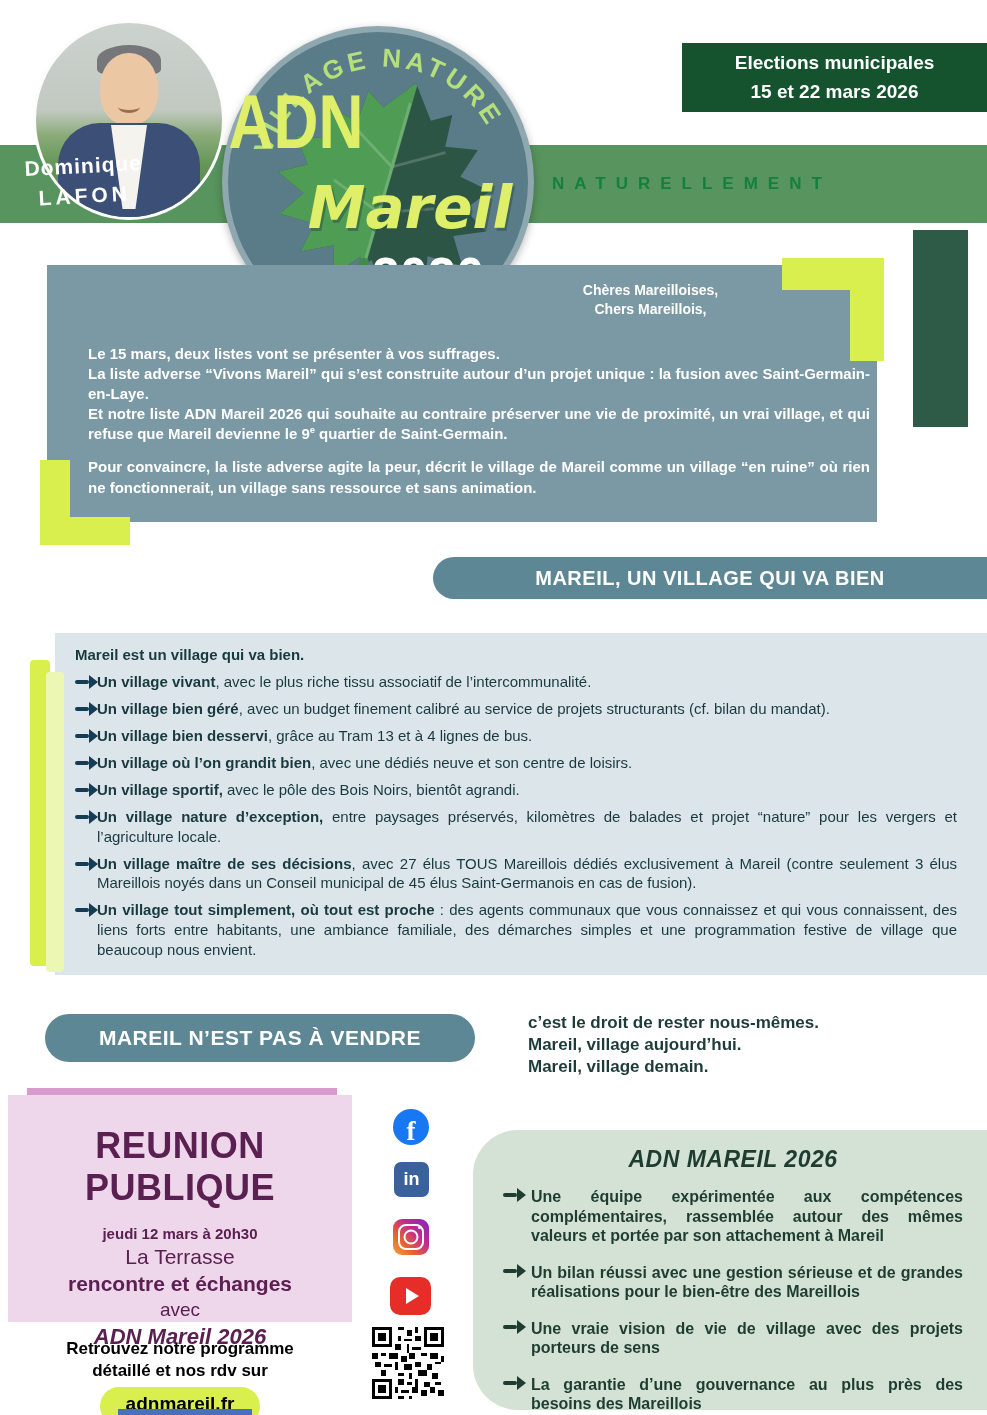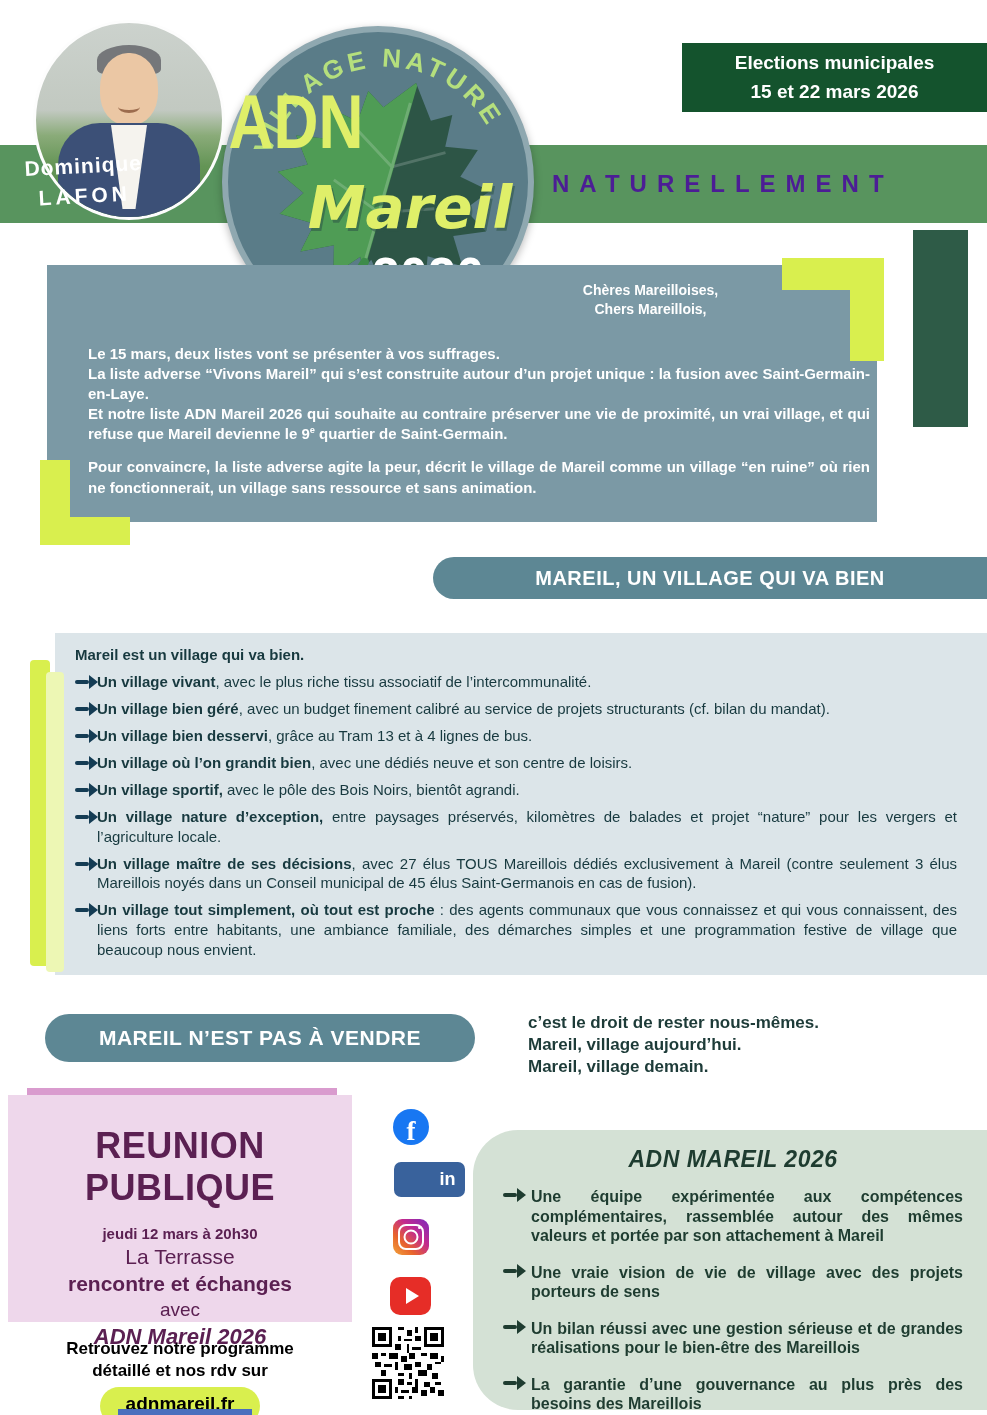--- a/index.html
+++ b/index.html
@@ -28,21 +28,21 @@
   .photo .torso { position:absolute; left:50%; top:100px; transform:translateX(-50%); width:142px; height:100px; background:#3c5077; border-radius:42px 42px 0 0; }
   .photo .shirt { position:absolute; left:50%; top:102px; transform:translateX(-50%); width:36px; height:84px; background:#f5f3ee; clip-path:polygon(0 0,100% 0,68% 100%,32% 100%); }
 
   .elections-badge {
     left:682px; top:43px; width:305px; height:69px; background:#14532d; color:#fff;
     display:flex; flex-direction:column; justify-content:center; text-align:center;
     font-size:19px; font-weight:bold; line-height:1.5;
   }
   .slogan {
     left:552px; top:145px; height:78px; display:flex; align-items:center;
-    color:#4c1d95; font-size:24px; font-weight:bold; letter-spacing:10px; white-space:nowrap;
+    color:#15803d; font-size:17px; font-weight:bold; letter-spacing:10px; white-space:nowrap;
   }
 
   .logo {
     left:222px; top:26px; width:300px; height:300px; border-radius:50%;
     background:#5a7c88; border:6px solid #8fa8b0; box-sizing:content-box;
     box-shadow:0 3px 8px rgba(0,0,0,.28);
   }
   .logo svg { display:block; }
 
   .side-rect { left:913px; top:230px; width:55px; height:197px; background:#2e5b47; }
@@ -92,21 +92,21 @@
   .meeting-l5    { margin-top:3px; font-size:22px; font-weight:bold; font-style:italic; }
 
   .program-note { left:30px; top:1338px; width:300px; text-align:center; color:#000; font-weight:bold; font-size:17px; line-height:1.3; }
   .url-pill { display:inline-block; margin-top:5px; padding:5px 26px 8px; background:#d9ef4e; border-radius:20px; font-size:19px; font-weight:bold; color:#000; }
   .bottom-strip { left:118px; top:1409px; width:134px; height:6px; background:#4a6fbd; }
 
   
   .soc { position:absolute; display:flex; align-items:center; justify-content:center; }
   .fb { left:393px; top:1109px; width:36px; height:36px; border-radius:50%; background:#1877f2; overflow:hidden; }
   .fb::after { content:"f"; color:#fff; font-weight:bold; font-size:27px; font-family:"Liberation Serif","DejaVu Serif",serif; margin-top:9px; }
-  .li { left:394px; top:1162px; width:35px; height:35px; border-radius:7px; background:#39629c; color:#fff; font-weight:bold; font-size:18px;padding-left:36px; }
+  .li { left:394px; top:1162px; width:35px; height:35px; border-radius:7px; background:#39629c; color:#fff; font-weight:bold; font-size:18px; }
   .ig { left:393px; top:1219px; width:36px; height:36px; border-radius:9px; background:linear-gradient(45deg,#f2a43c 0%,#e8652c 30%,#c32a8e 62%,#7a2bbf 100%); }
   .ig .frame { position:absolute; inset:5px; border:2px solid #fff; border-radius:8px; }
   .ig .lens  { position:absolute; left:50%; top:50%; transform:translate(-50%,-50%); width:11px; height:11px; border:2px solid #fff; border-radius:50%; }
   .ig .dot   { position:absolute; right:8px; top:7px; width:3px; height:3px; background:#fff; border-radius:50%; }
   .yt { left:390px; top:1277px; width:41px; height:38px; border-radius:10px; background:#e62d27; }
   .yt .play { width:0; height:0; border-left:13px solid #fff; border-top:8px solid transparent; border-bottom:8px solid transparent; margin-left:3px; }
   .qr { left:372px; top:1327px; width:72px; height:72px; }
 
   
   .team-box {
@@ -334,25 +334,25 @@
 
   <div class="abs team-box">
     <div class="team-title">ADN MAREIL 2026</div>
     <div class="team-items">
       <div class="team-item">
         <span class="arrow dark-green"></span>
         <span class="txt">Une équipe expérimentée aux compétences complémentaires, rassemblée autour des mêmes valeurs et portée par son attachement à Mareil</span>
       </div>
       <div class="team-item">
         <span class="arrow dark-green"></span>
-        <span class="txt">Une vraie vision de vie de village avec des projets porteurs de sens</span>
+        <span class="txt">Un bilan réussi avec une gestion sérieuse et de grandes réalisations pour le bien-être des Mareillois</span>
       </div>
       <div class="team-item">
         <span class="arrow dark-green"></span>
-        <span class="txt">Un bilan réussi avec une gestion sérieuse et de grandes réalisations pour le bien-être des Mareillois</span>
+        <span class="txt">Une vraie vision de vie de village avec des projets porteurs de sens</span>
       </div>
       <div class="team-item">
         <span class="arrow dark-green"></span>
         <span class="txt">La garantie d’une gouvernance au plus près des besoins des Mareillois</span>
       </div>
     </div>
   </div>
 
 </div>
 

